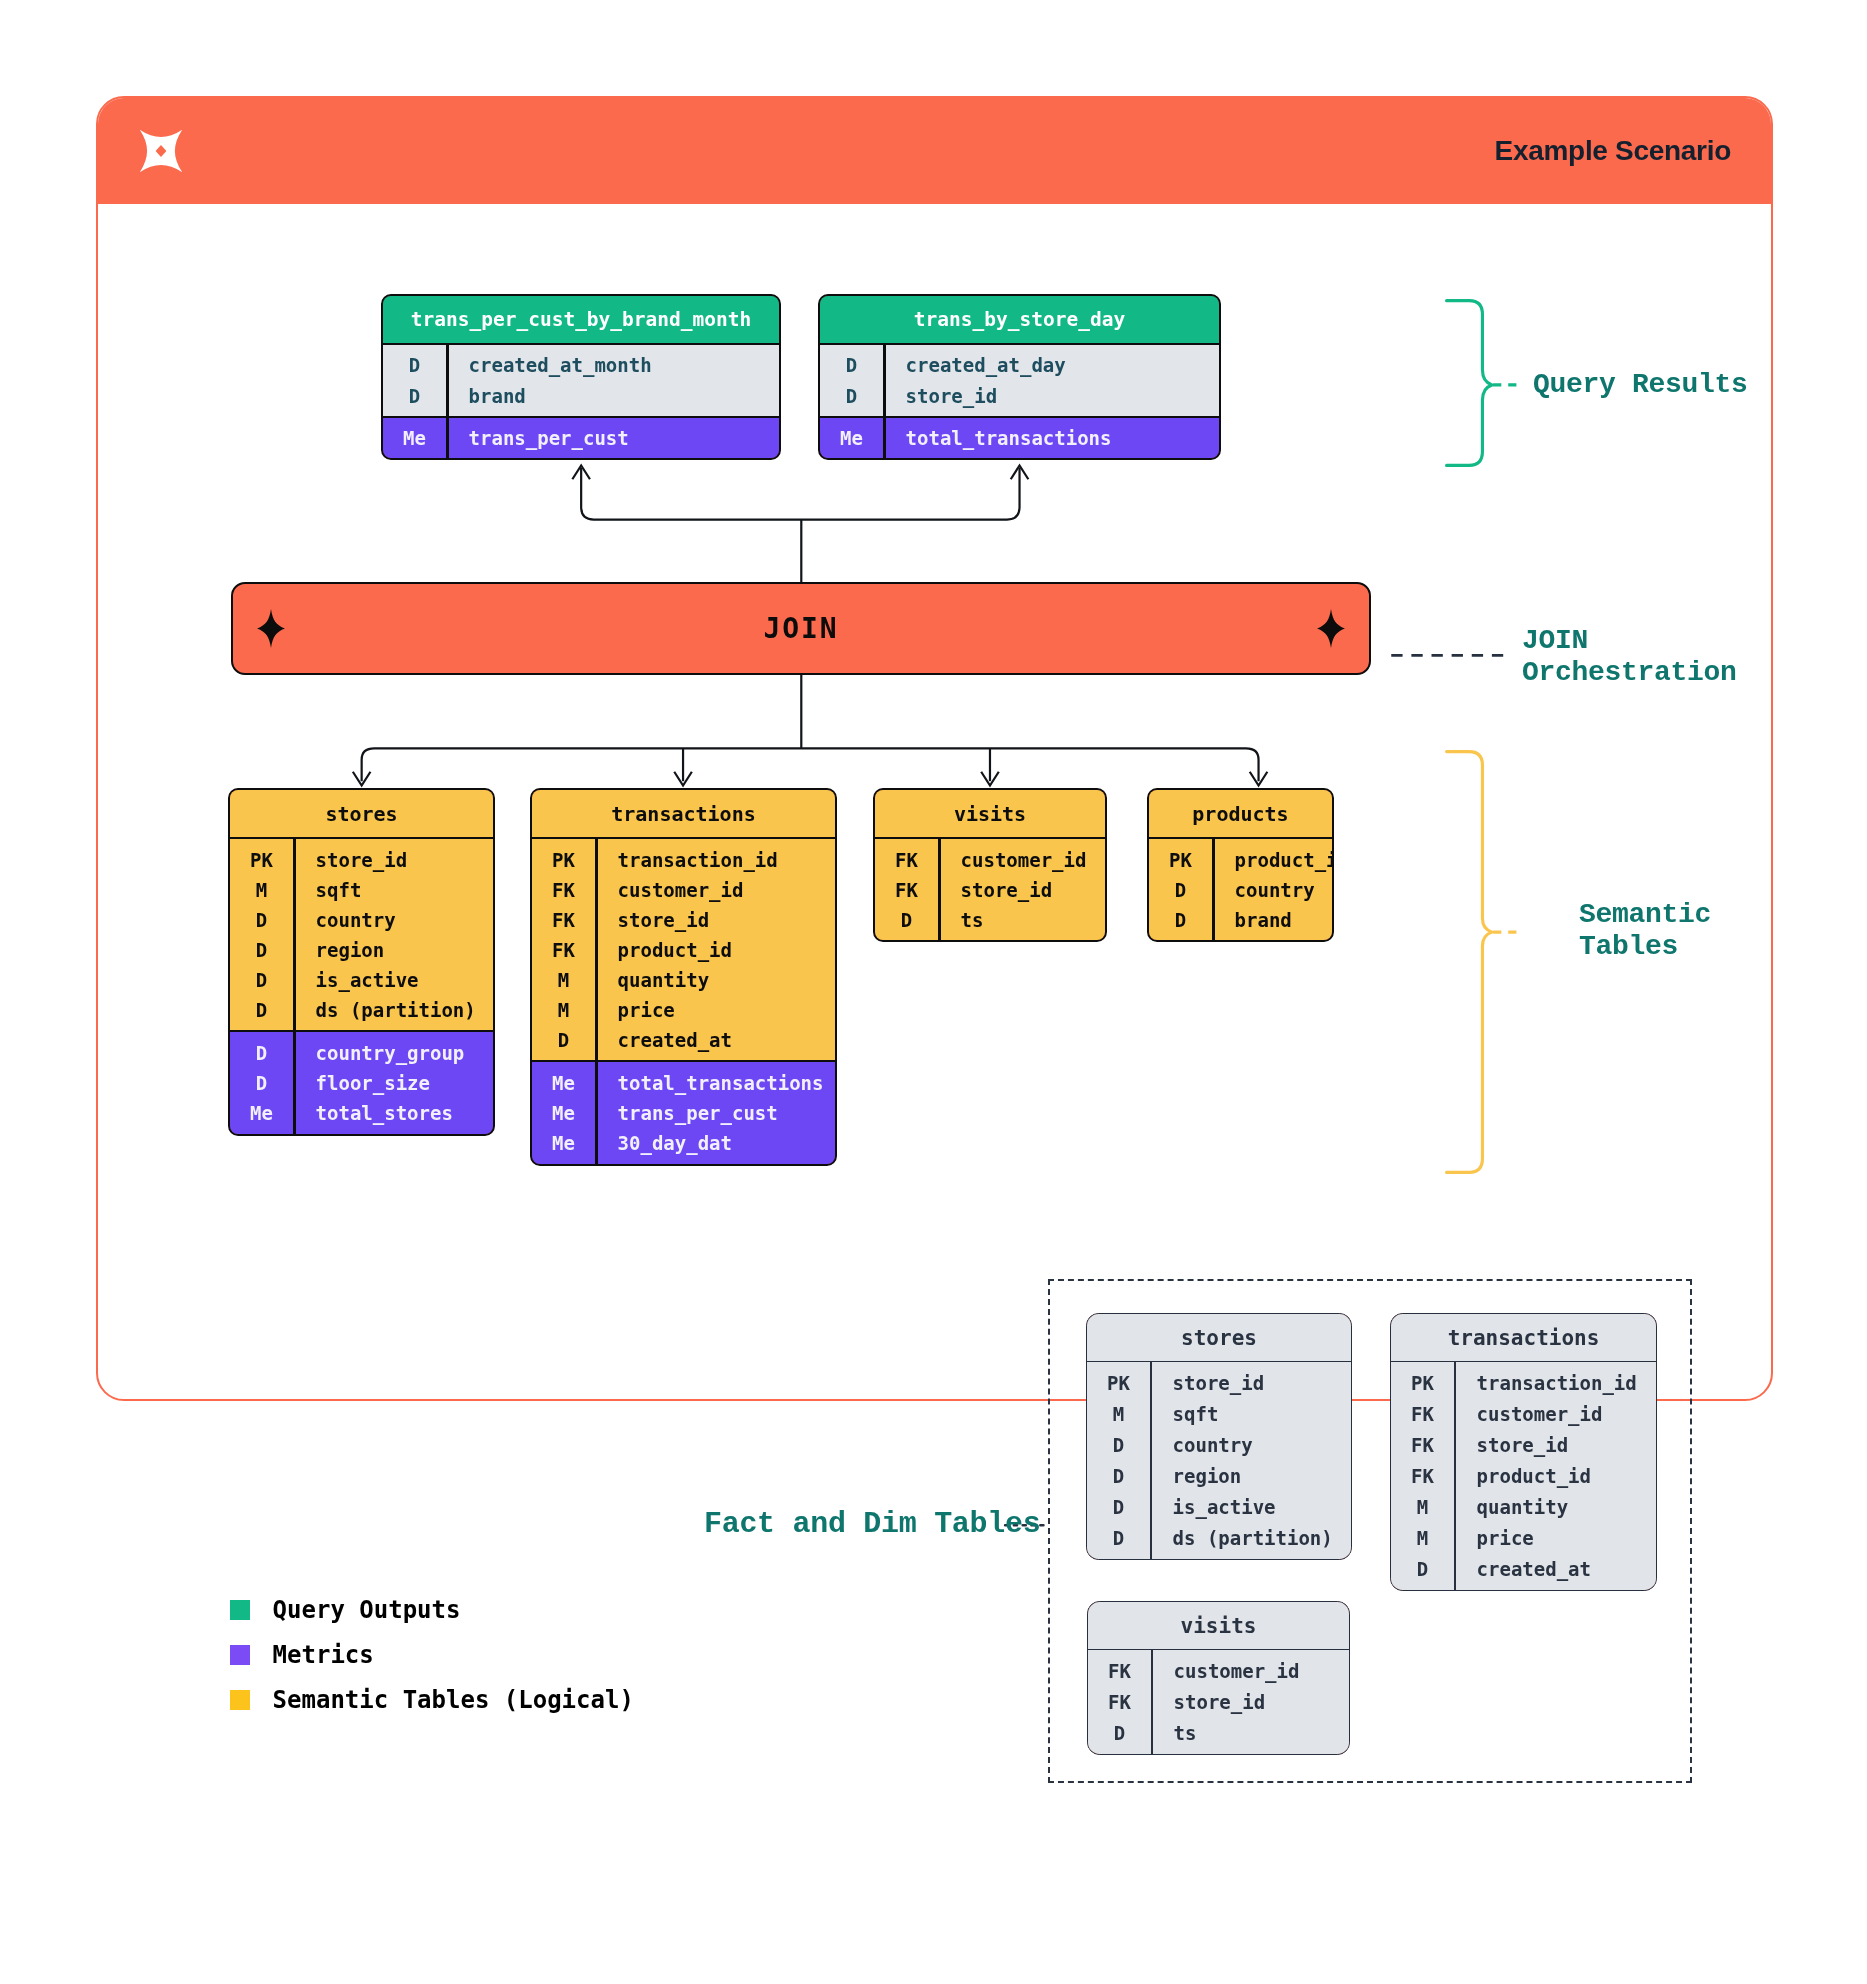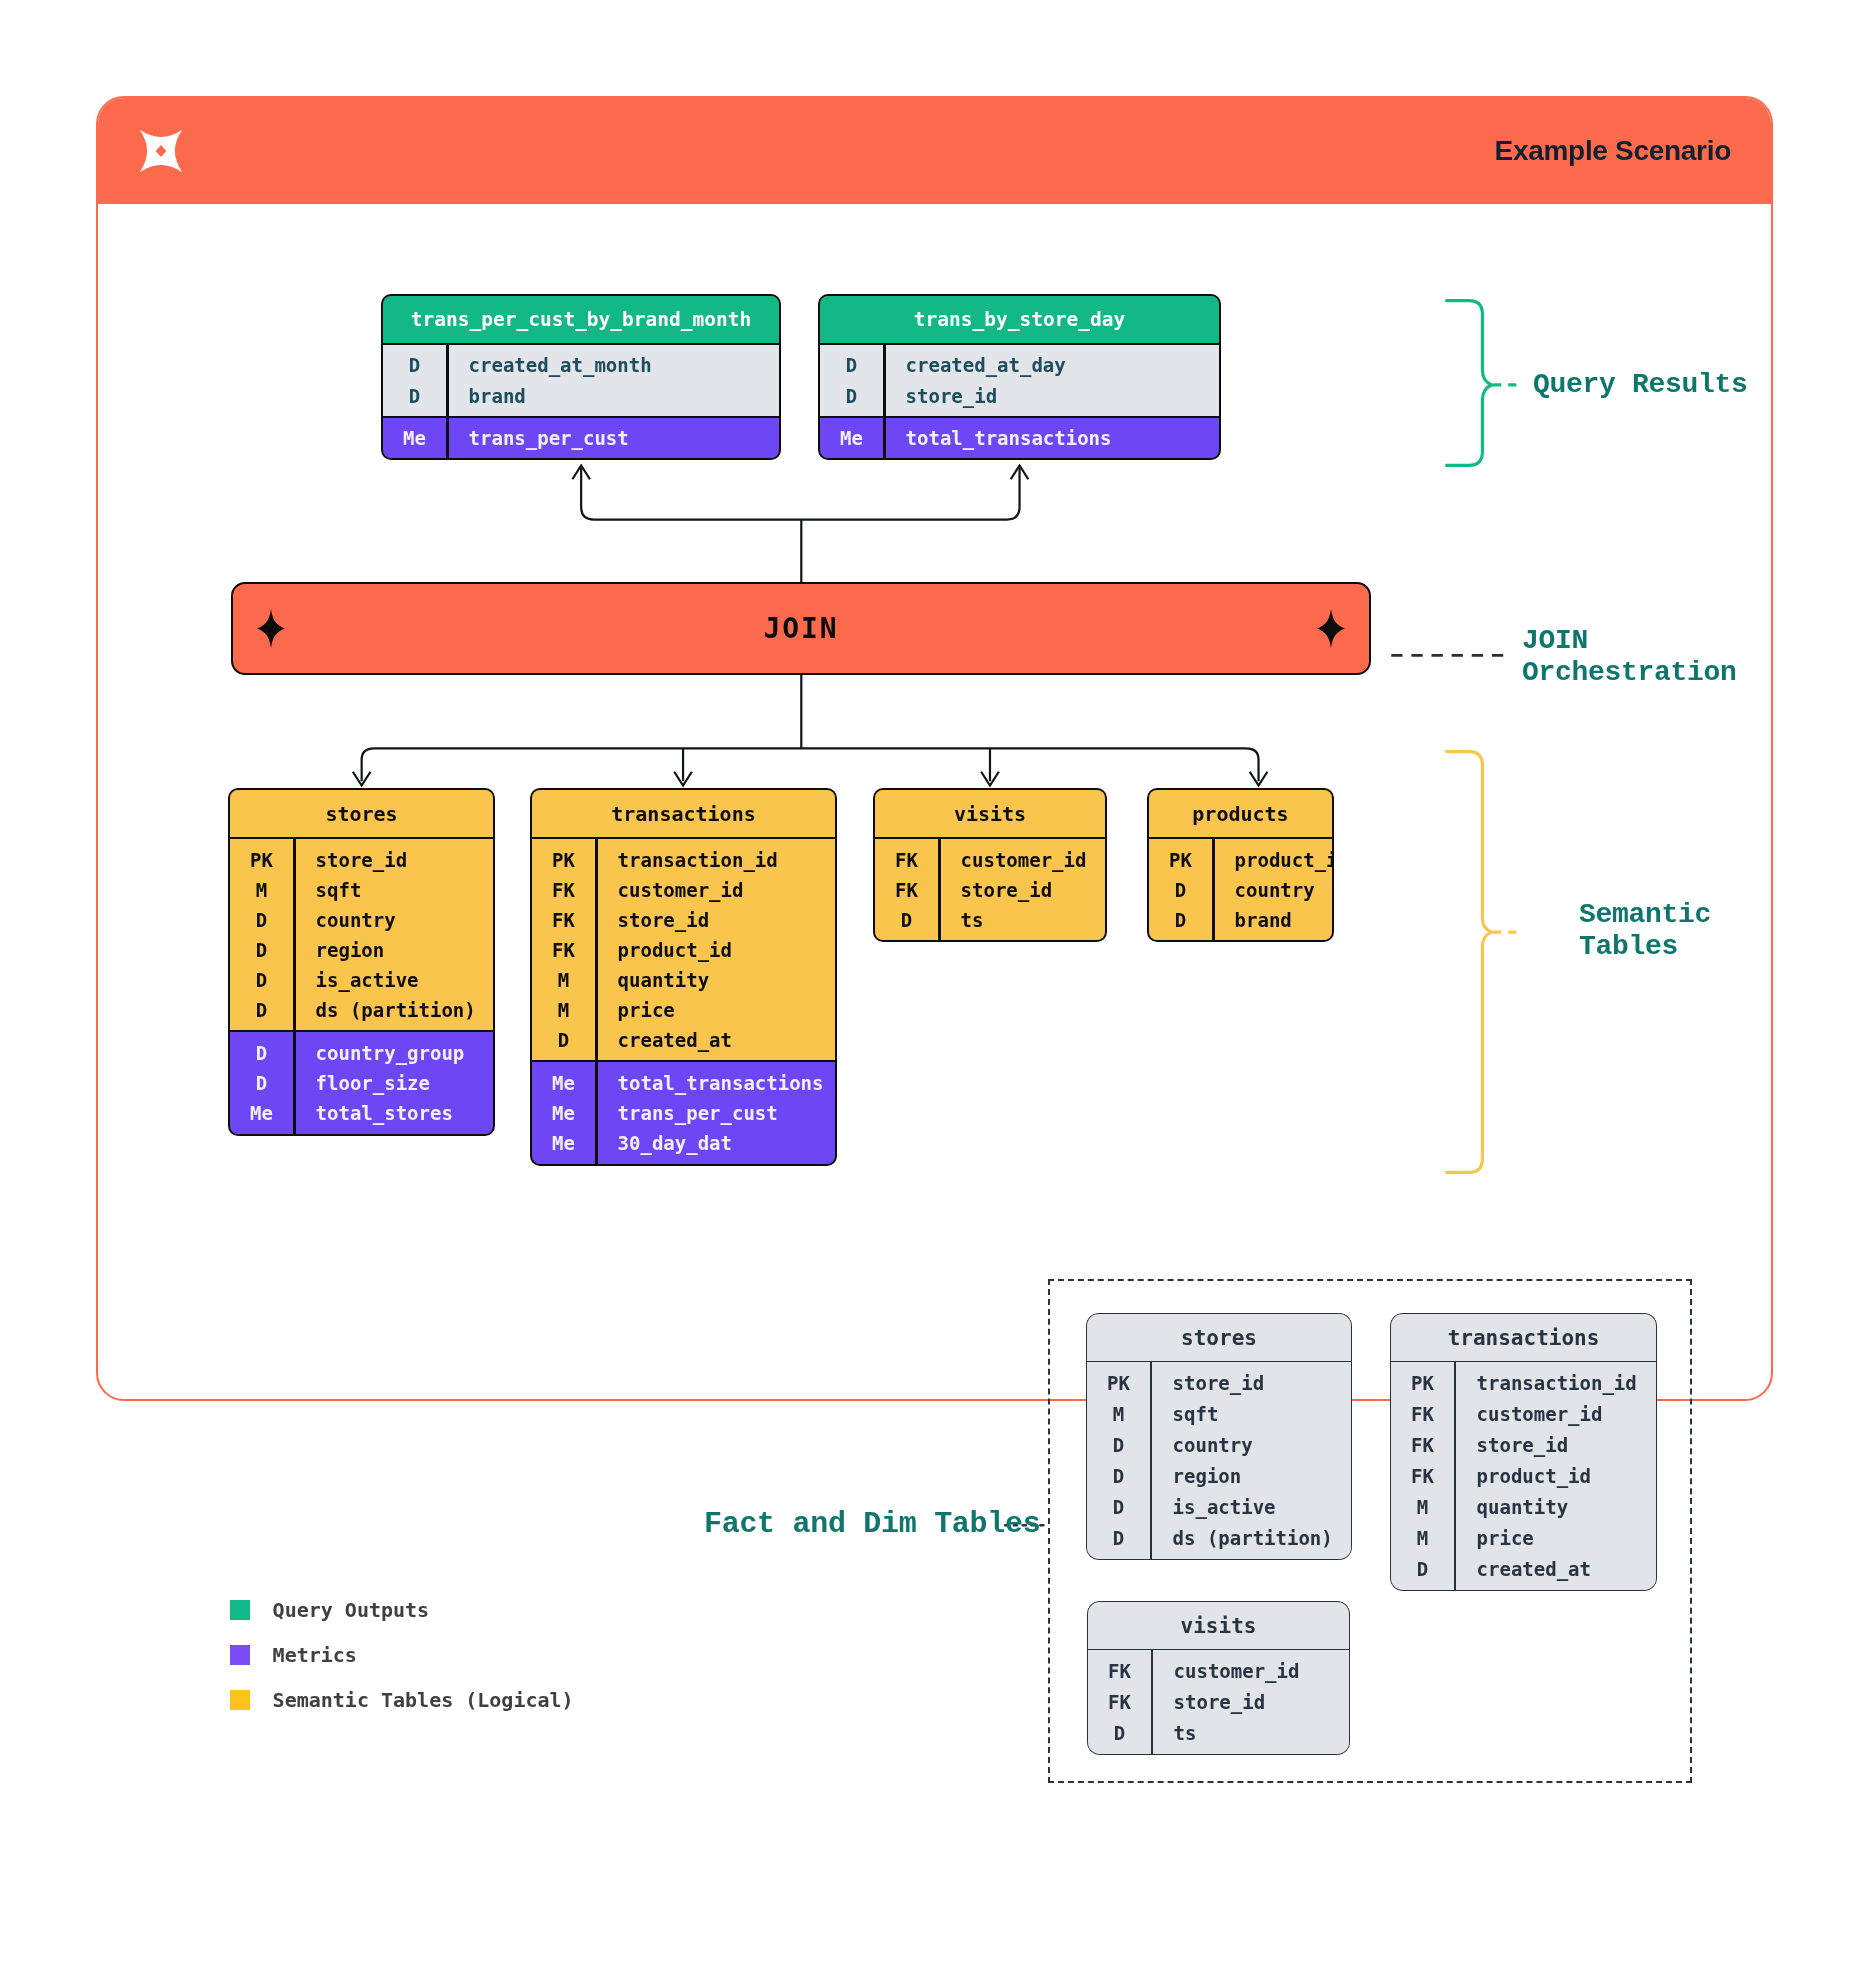--- a/index.html
+++ b/index.html
@@ -52,21 +52,21 @@
   .dashbox{position:absolute;left:1048px;top:1279px;width:644px;height:504px;box-sizing:border-box;
         border:2.5px dashed #2A3342;}
   
   .lbl{position:absolute;font-family:Liberation Mono, monospace;font-weight:700;color:#0f766e;
        font-size:28px;line-height:1.16;white-space:pre-line;letter-spacing:-0.3px;}
   .lbl.factdim{font-size:30px;width:291px;left:704px;top:1507px;text-align:right;white-space:nowrap;}
   
   .legend{position:absolute;left:230px;top:1587px;}
   .litem{display:flex;align-items:center;height:45px;}
   .lsw{width:20px;height:20px;margin-right:22.6px;}
-  .llabel{font-weight:700;font-size:20px;color:#404040;}
+  .llabel{font-weight:700;font-size:24px;color:#000000;}
   svg.overlay{position:absolute;left:0;top:0;pointer-events:none;}
 </style>
 </head>
 <body>
 
 <div id="canvas">
 
   <div class="card">
     <div class="card-header">
       <svg class="logo" viewBox="0 0 100 100">

